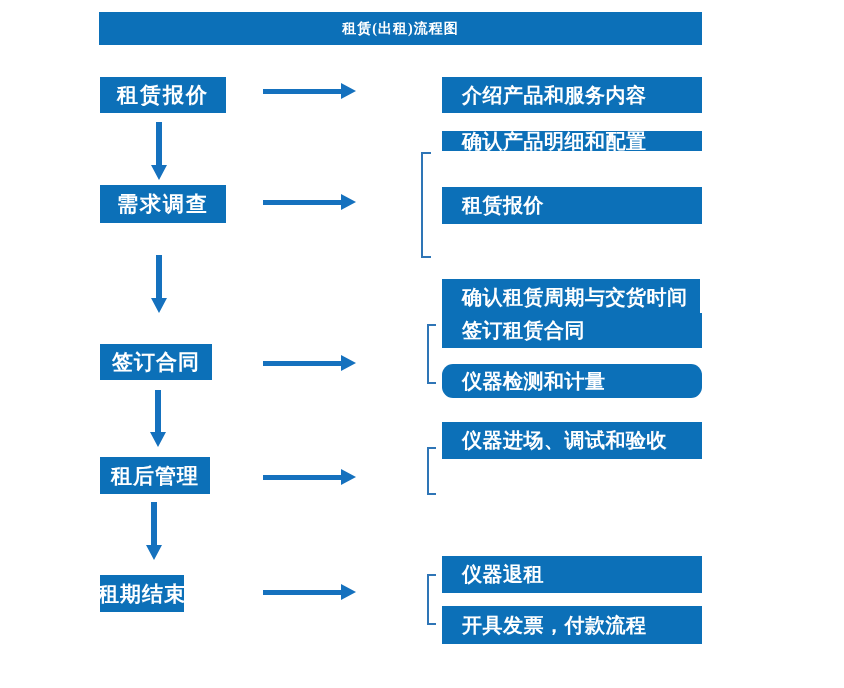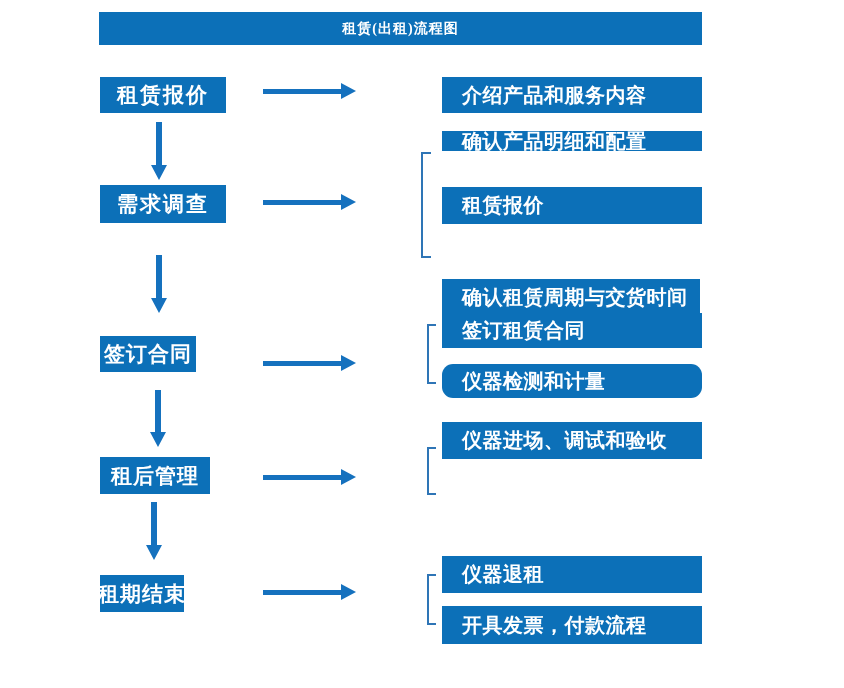--- a/index.html
+++ b/index.html
@@ -30,21 +30,21 @@
     font-size: 14px;
     letter-spacing: 1px;
   }
   .step {
     justify-content: center;
     font-size: 21px;
     letter-spacing: 2px;
   }
   .s1 { left: 100px; top: 77px;  width: 126px; height: 36px; }
   .s2 { left: 100px; top: 185px; width: 126px; height: 38px; text-align: right; }
-  .s3 { left: 100px; top: 336px; width: 96px; height: 36px; letter-spacing: 1px; }
+  .s3 { left: 100px; top: 344px; width: 112px; height: 36px; letter-spacing: 1px; }
   .s4 { left: 100px; top: 457px; width: 110px; height: 37px; letter-spacing: 1px; }
   .s5 { left: 100px; top: 575px; width: 84px; height: 37px; letter-spacing: 1px; font-family: Liberation Serif, serif; }
   .detail {
     left: 442px; width: 260px;
     font-size: 20px;
     padding-left: 20px;
     letter-spacing: 0.5px;
   }
   .r1  { top: 77px;  height: 36px; }
   .r2  { top: 131px; height: 20px; }

